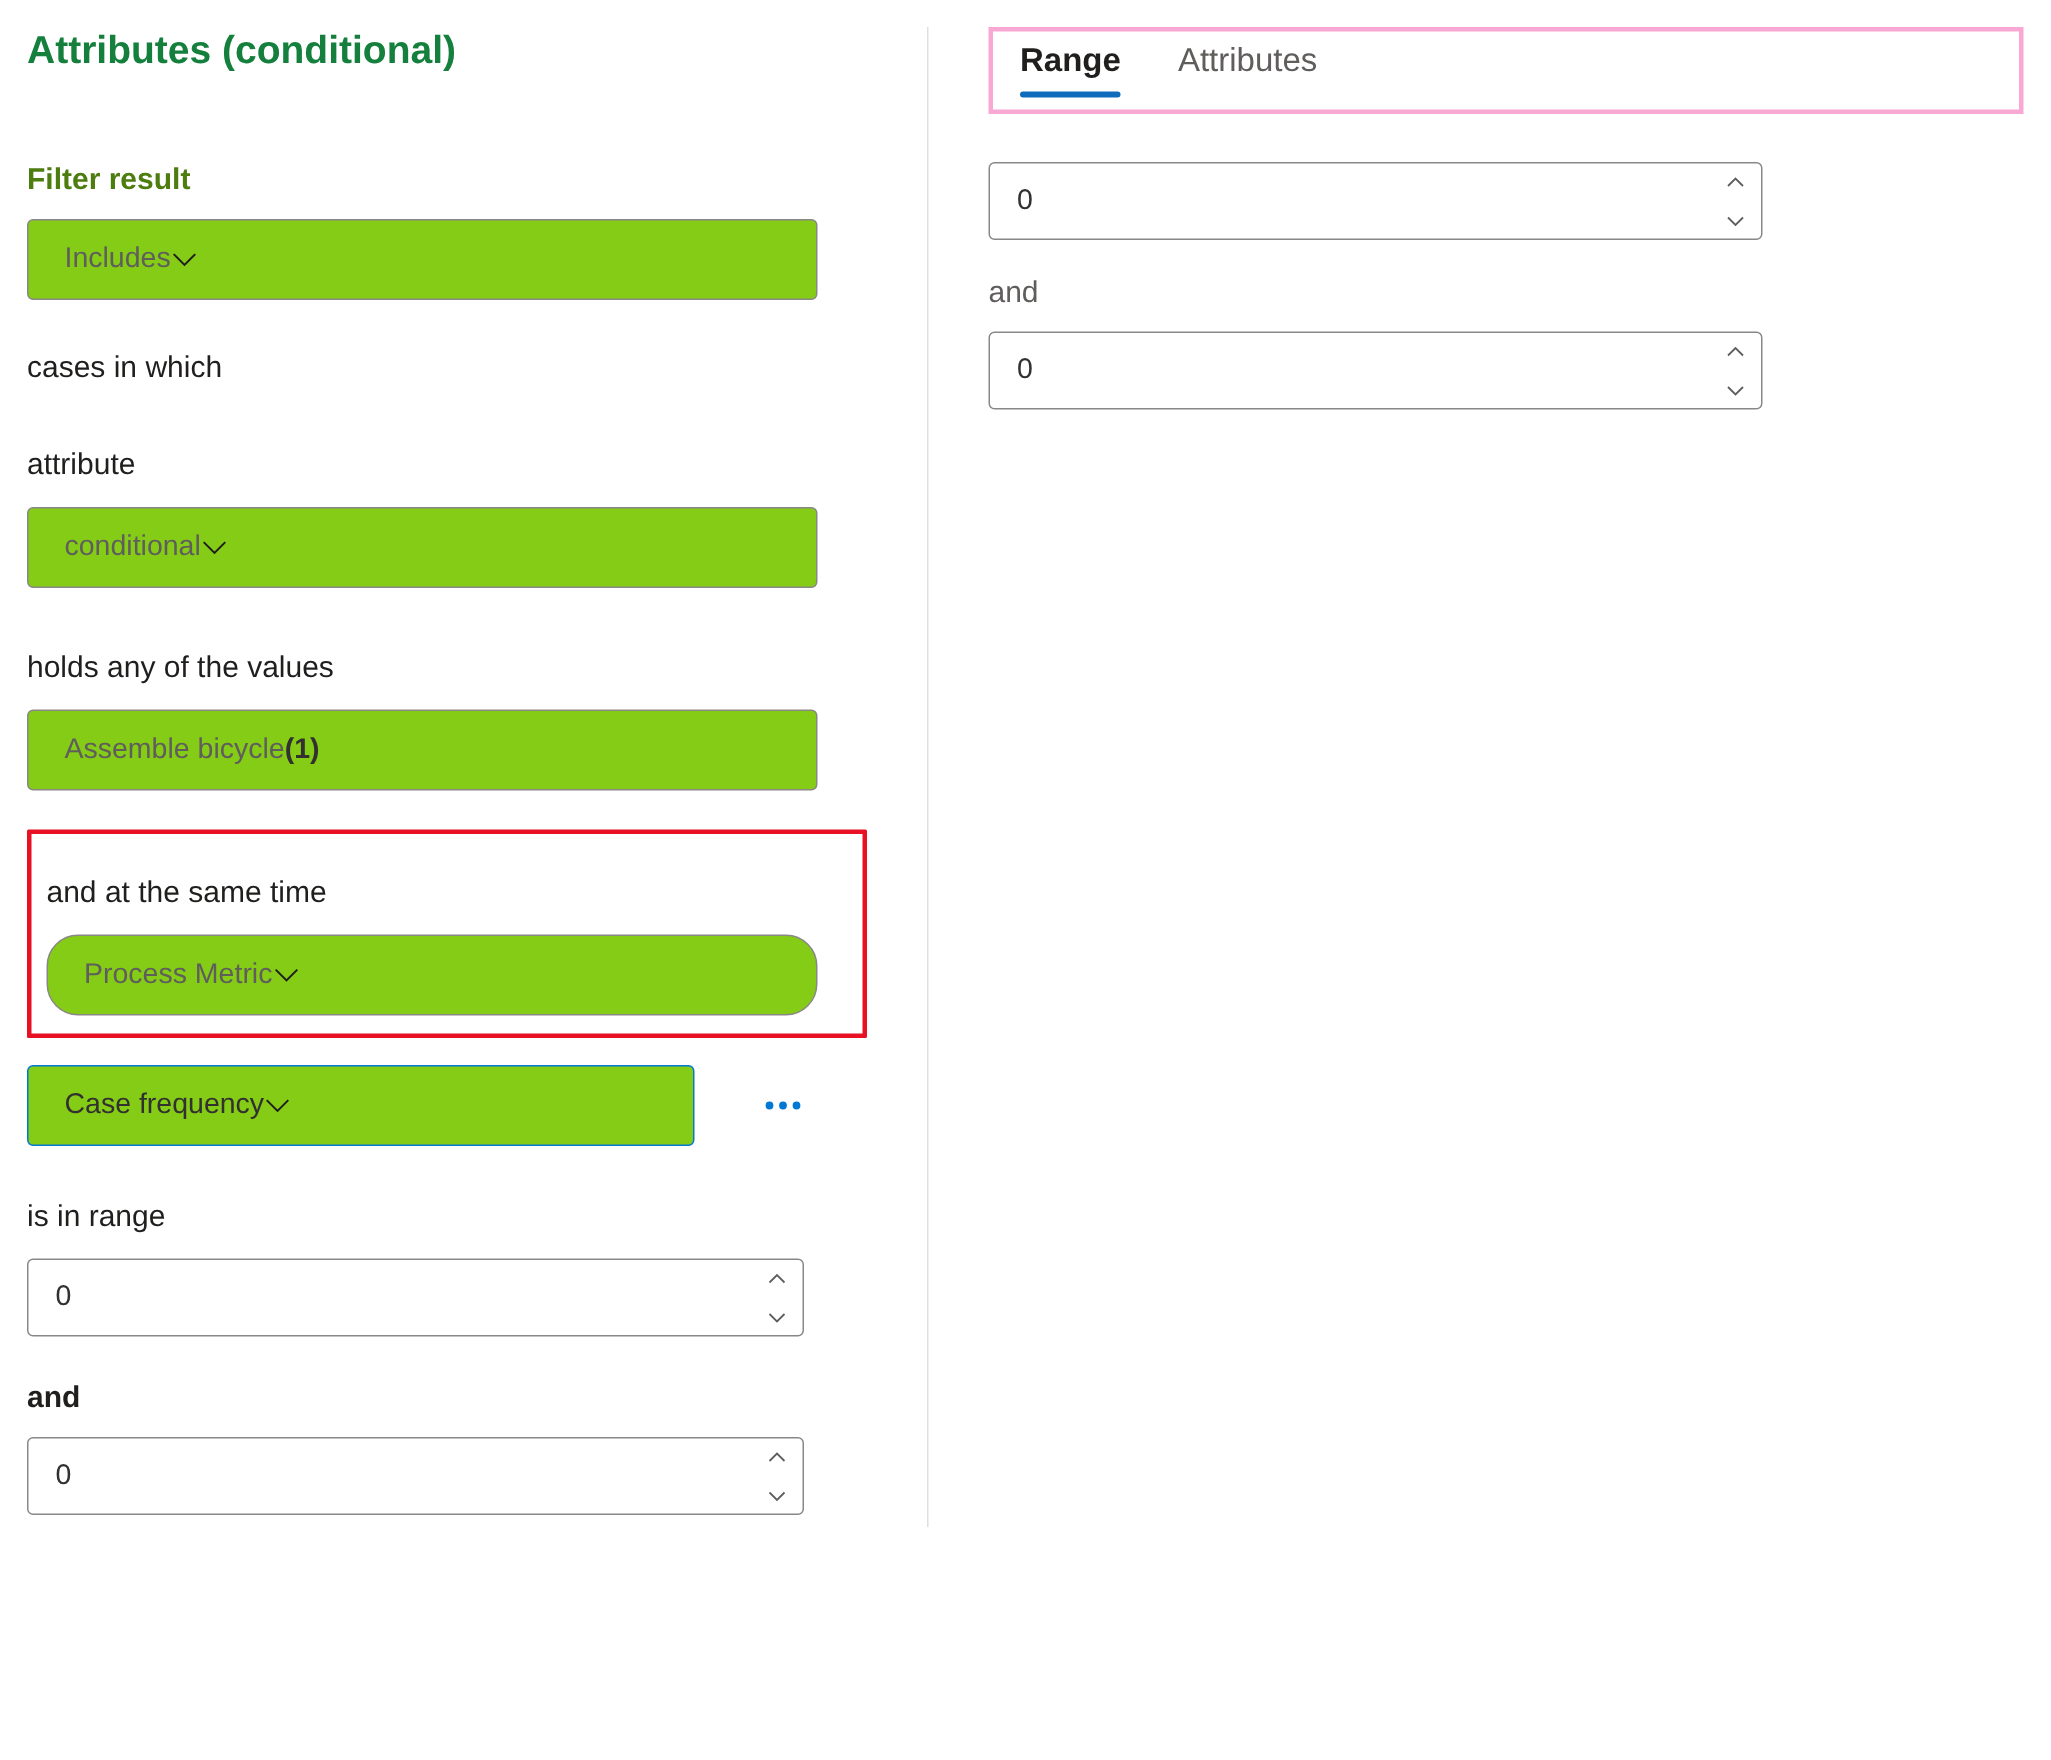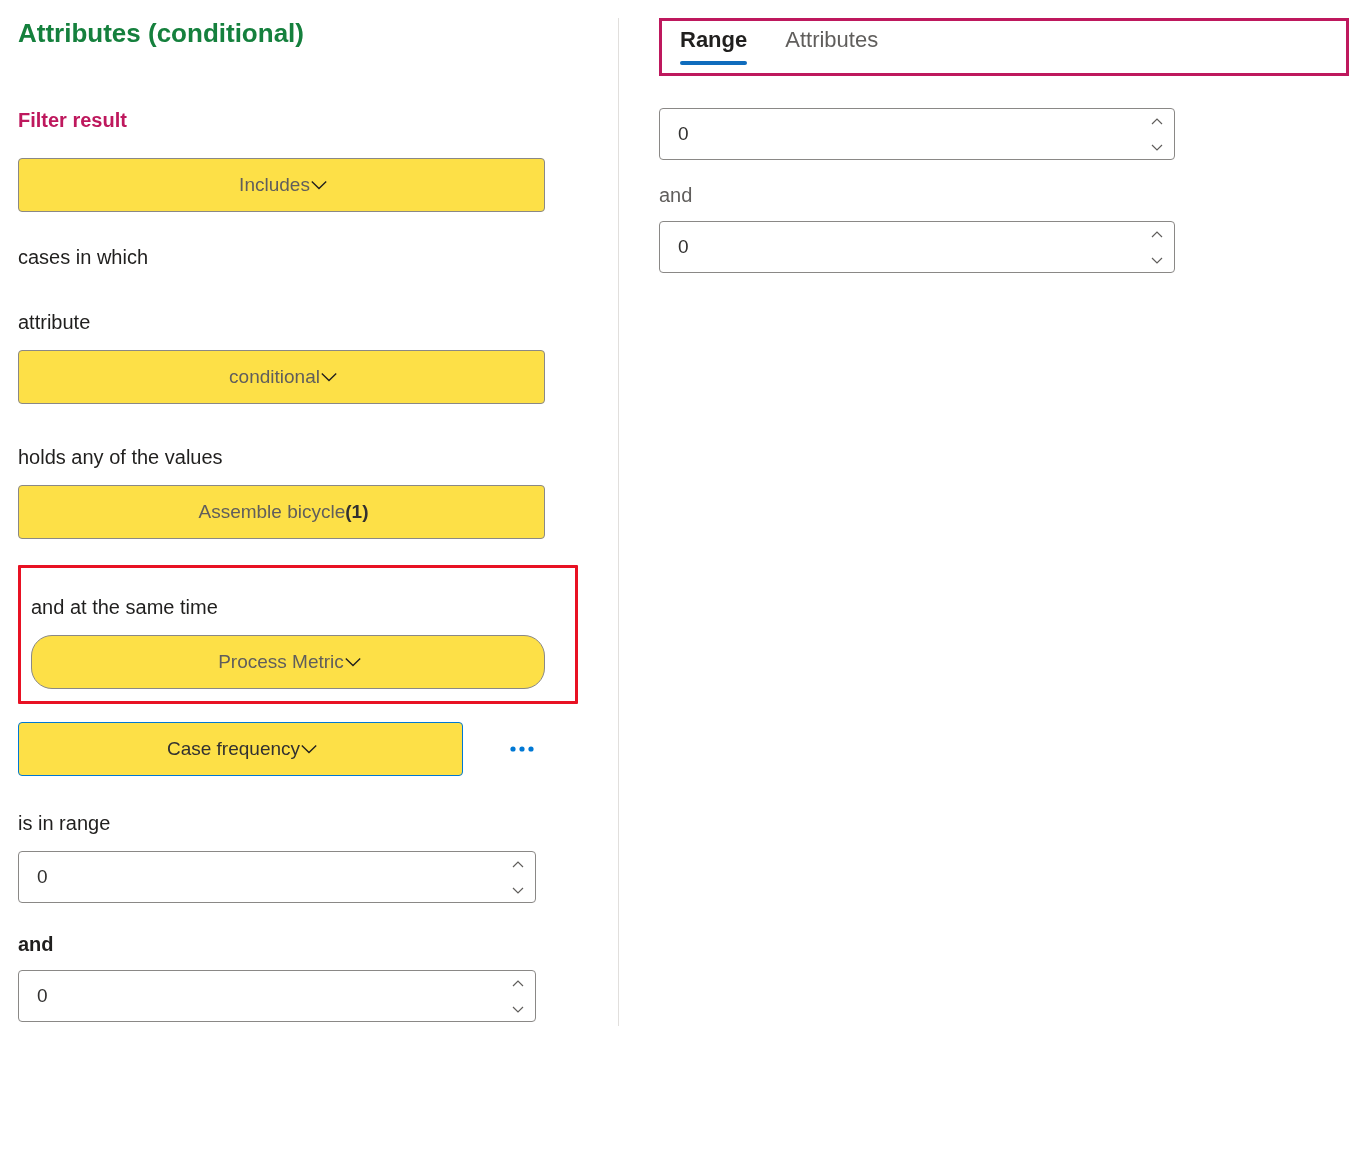--- a/index.html
+++ b/index.html
@@ -23,22 +23,22 @@
 
     h1.title {
       font-size: 26px;
       font-weight: 600;
       color: #15803d;
       margin-bottom: 48px;
     }
     .label {
       font-size: 20px;
       font-weight: 600;
-      color: #be185d;
-      margin-bottom: 26px;
+      color: #4d7c0f;
+      margin-bottom: 14px;
       margin-top: 12px;
     }
     .label-sm {
       font-size: 20px;
       font-weight: 400;
       color: #201f1e;
       margin-top: 26px;
       margin-bottom: 16px;
     }
     .label-and {
@@ -50,27 +50,27 @@
     .label-and-bold {
       font-size: 20px;
       font-weight: 600;
       color: #201f1e;
       margin: 26px 0 14px 0;
     }
 
     .select {
       display: flex;
       align-items: center;
-      justify-content: center;
+      justify-content: flex-start;
       width: 527px;
       height: 54px;
       padding: 0 20px 0 24px;
       border: 1px solid #8a8886;
       border-radius: 4px;
-      background: #fde047;
+      background: #84cc16;
       cursor: pointer;
       font-size: 19px;
       color: #605e5c;
       margin-bottom: 8px;
     }
     .select .count { font-weight: 600; color: #323130; }
     .select.narrow { width: 445px; }
 
     .row { display: flex; align-items: center; gap: 41px; }
 
@@ -131,21 +131,21 @@
       align-items: center;
       justify-content: center;
       width: 36px; height: 36px;
       cursor: pointer;
       color: #0078d4;
     }
     .more-btn svg circle { fill: #0078d4; }
 
     
     .tabs-wrap {
-      border: 3px solid #be185d;
+      border: 3px solid #f9a8d4;
       display: inline-flex;
       gap: 38px;
       padding: 6px 18px 10px 18px;
       margin-bottom: 32px;
     }
     .tab {
       font-size: 22px;
       color: #605e5c;
       padding-bottom: 10px;
       cursor: pointer;

